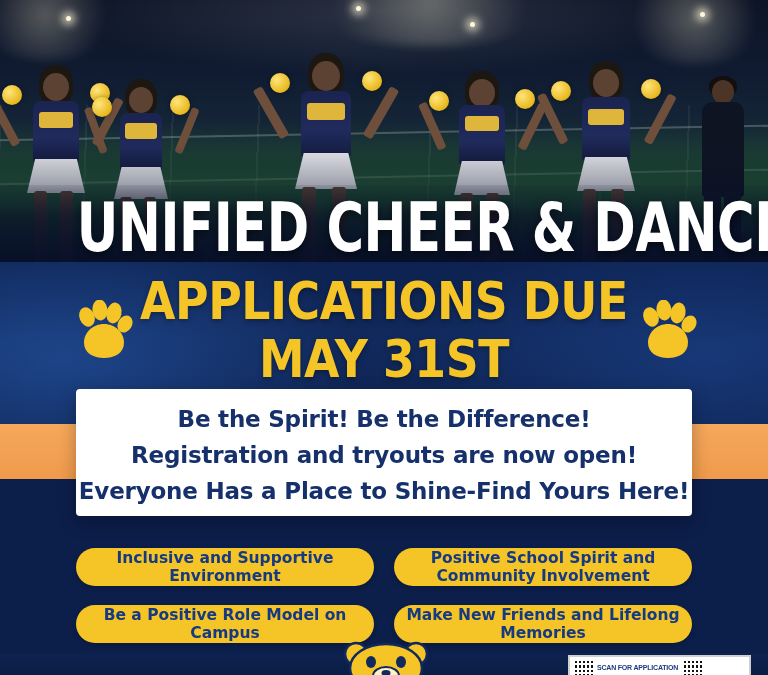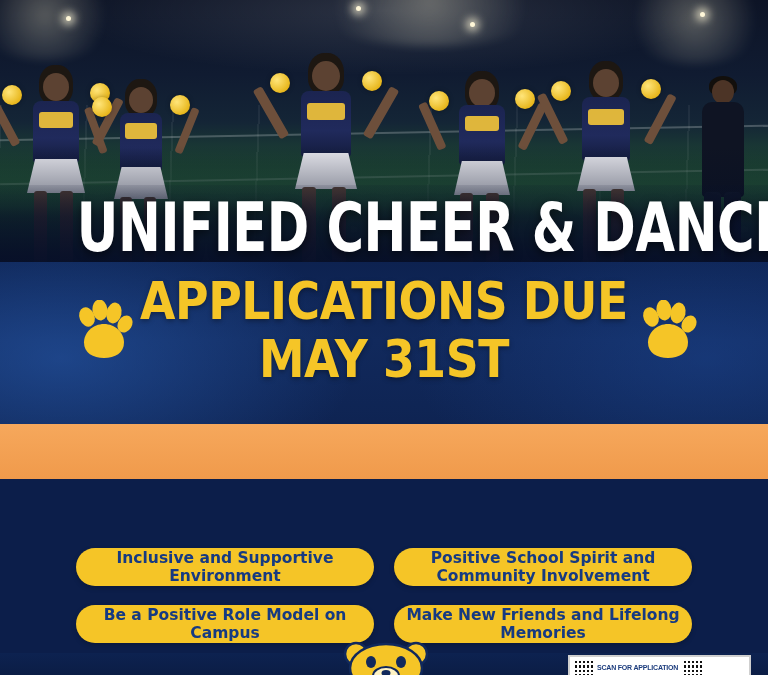--- a/index.html
+++ b/index.html
@@ -356,20 +356,25 @@
     </g>
   </svg>
 
   <div class="due">
     <div>APPLICATIONS DUE</div>
     <div>MAY 31ST</div>
   </div>
 
   <div class="stripe"></div>
 
+  <div class="card">
+    <p>Be the Spirit! Be the Difference!</p>
+    <p>Registration and tryouts are now open!</p>
+    <p>Everyone Has a Place to Shine-Find Yours Here!</p>
+  </div>
 
   <div class="pills">
     <div class="pill p2">Positive School Spirit and Community Involvement</div>
     <div class="pill p1">Inclusive and Supportive Environment</div>
     <div class="pill p3">Be a Positive Role Model on Campus</div>
     <div class="pill p4">Make New Friends and Lifelong Memories</div>
   </div>
 
   <div class="bottom-bar">
       <div class="bottom-bar-inner"></div>

